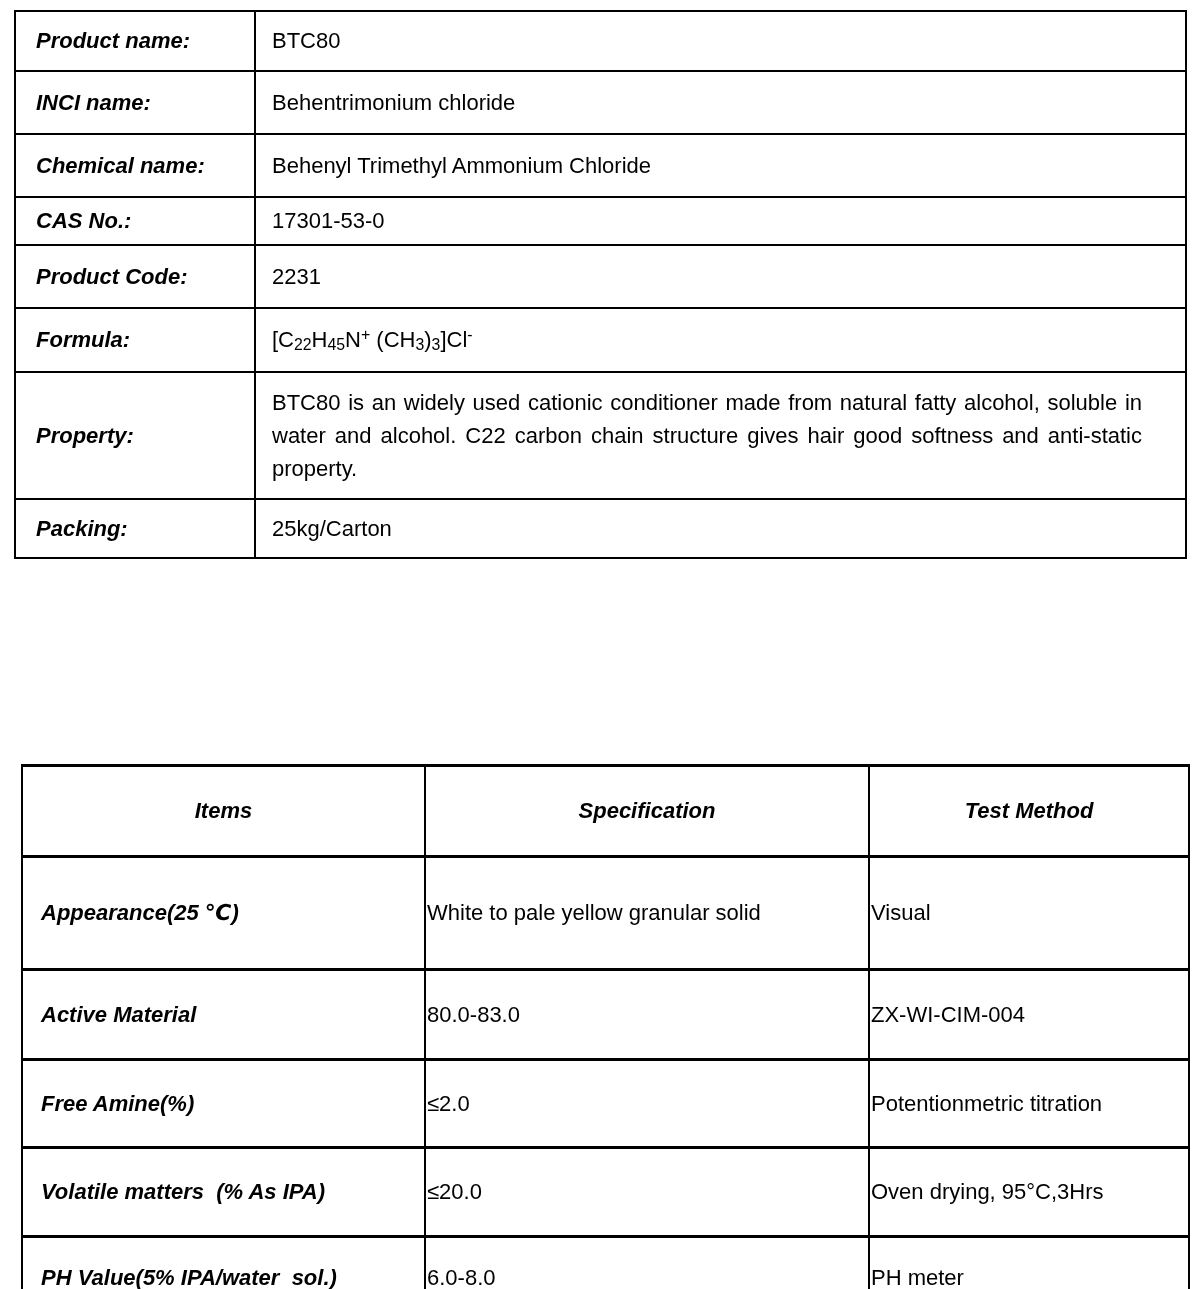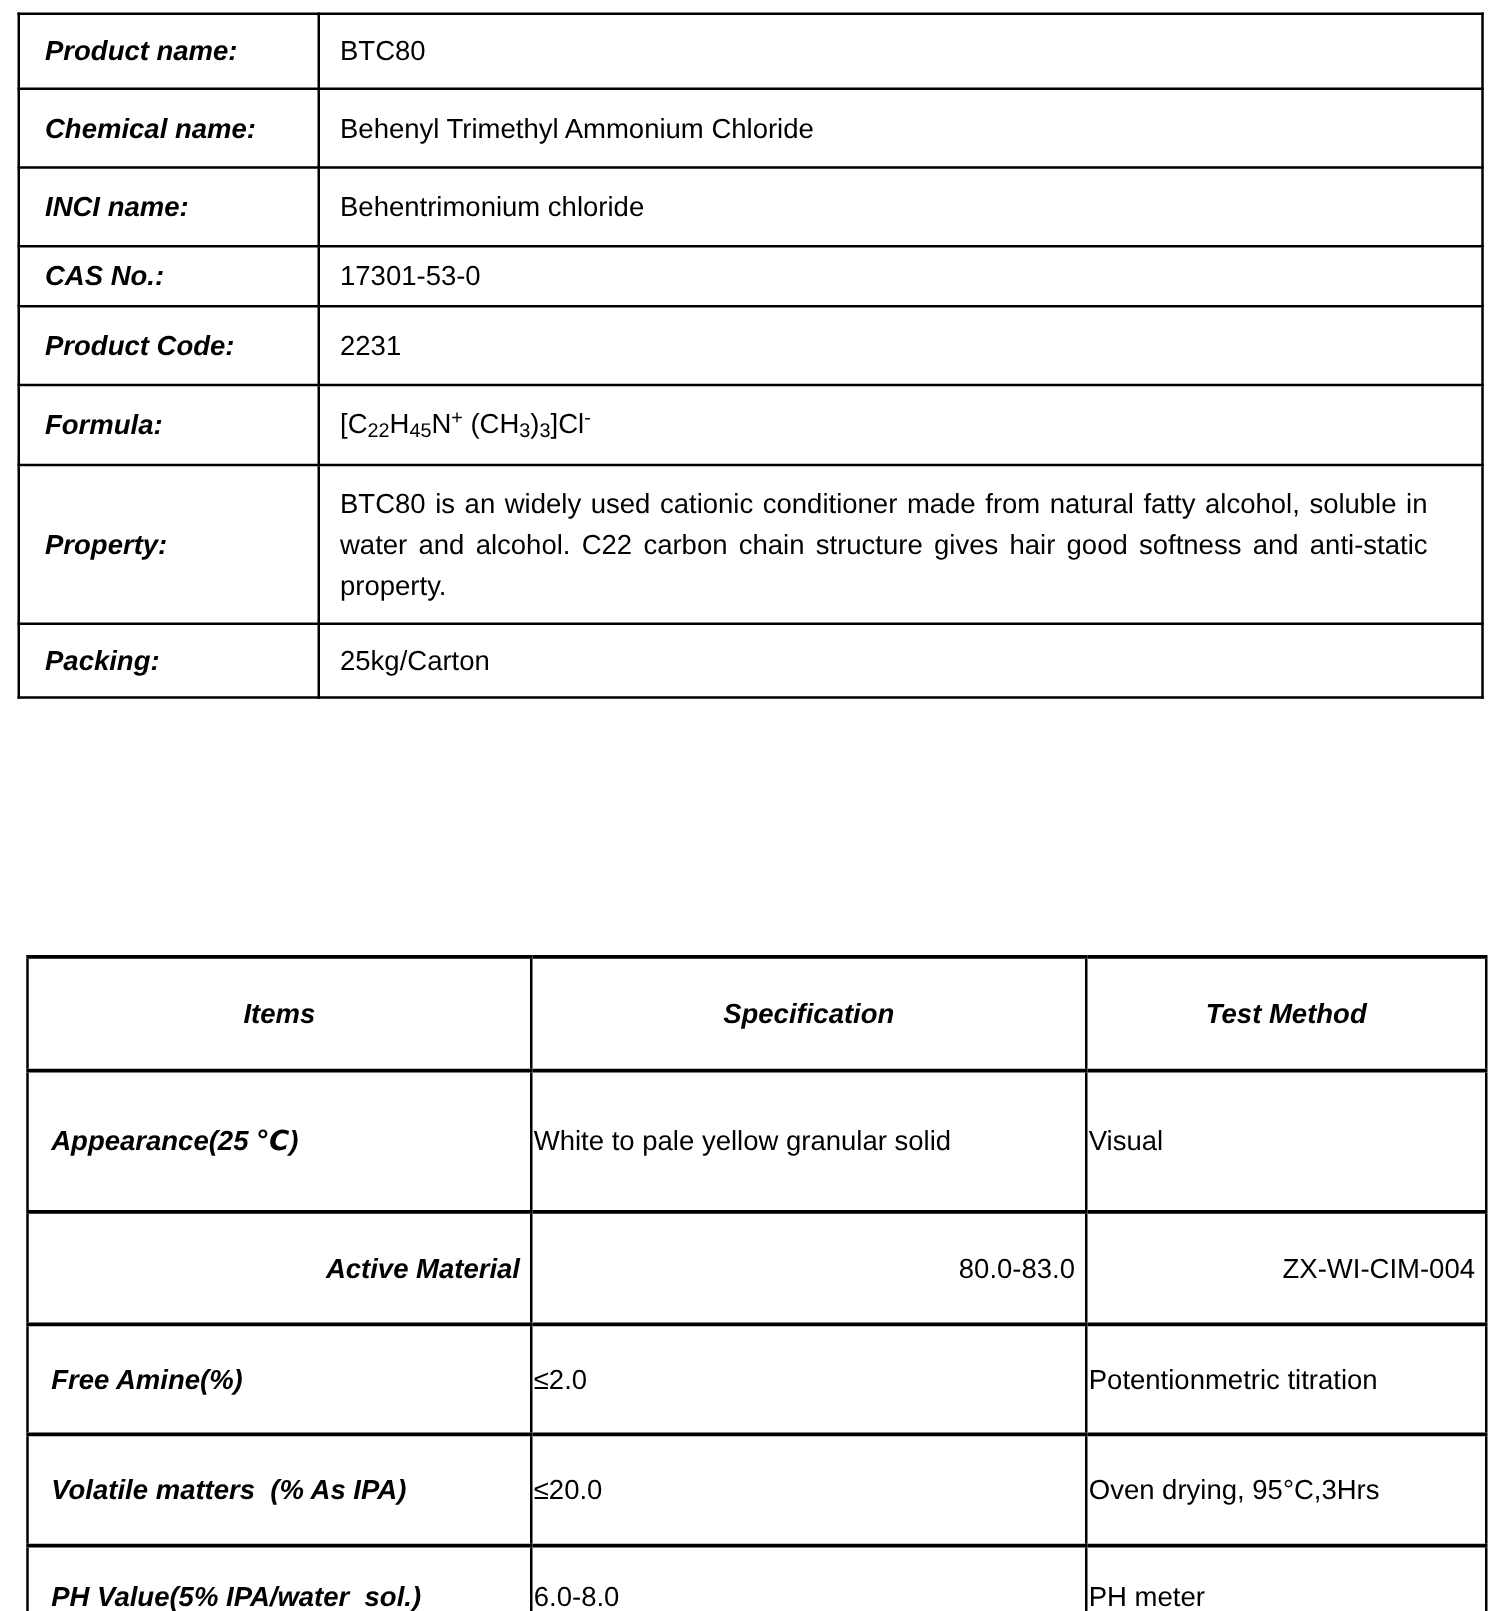--- a/index.html
+++ b/index.html
@@ -91,47 +91,47 @@
   .spec-table td.item {
     font-weight: bold;
     font-style: italic;
     padding-left: 18px;
     padding-right: 8px;
   }
   .spec-table td.spec, .spec-table td.method {
     padding-right: 8px;
   }
   .sh95 { height: 113px; }
-  .sh90 { height: 90px; text-align: right; }
+  .sh90 { height: 90px; }
   .sh88 { height: 88px; }
   .sh89 { height: 89px; }
   .sh82 { height: 82px; }
 </style>
 </head>
 <body>
 
 <div class="page">
 
   <table class="product-table">
     <colgroup>
       <col style="width:240px">
       <col>
     </colgroup>
     <tbody>
       <tr class="h60">
         <td class="lbl">Product name:</td>
         <td class="val">BTC80</td>
       </tr>
       <tr class="h63">
+        <td class="lbl">INCI name:</td>
+        <td class="val">Behentrimonium chloride</td>
+      </tr>
+      <tr class="h63">
         <td class="lbl">Chemical name:</td>
         <td class="val">Behenyl Trimethyl Ammonium Chloride</td>
-      </tr>
-      <tr class="h63">
-        <td class="lbl">INCI name:</td>
-        <td class="val">Behentrimonium chloride</td>
       </tr>
       <tr class="h62">
         <td class="lbl">CAS No.:</td>
         <td class="val">17301-53-0</td>
       </tr>
       <tr class="h63">
         <td class="lbl">Product Code:</td>
         <td class="val">2231</td>
       </tr>
       <tr class="h64">

